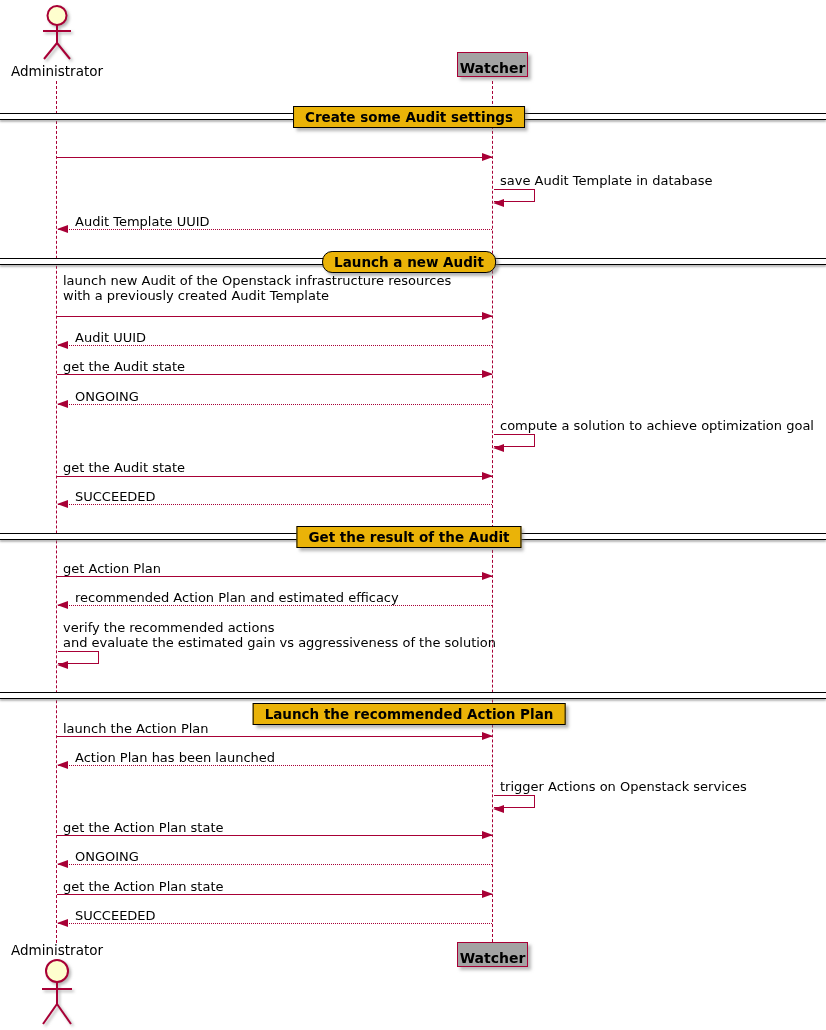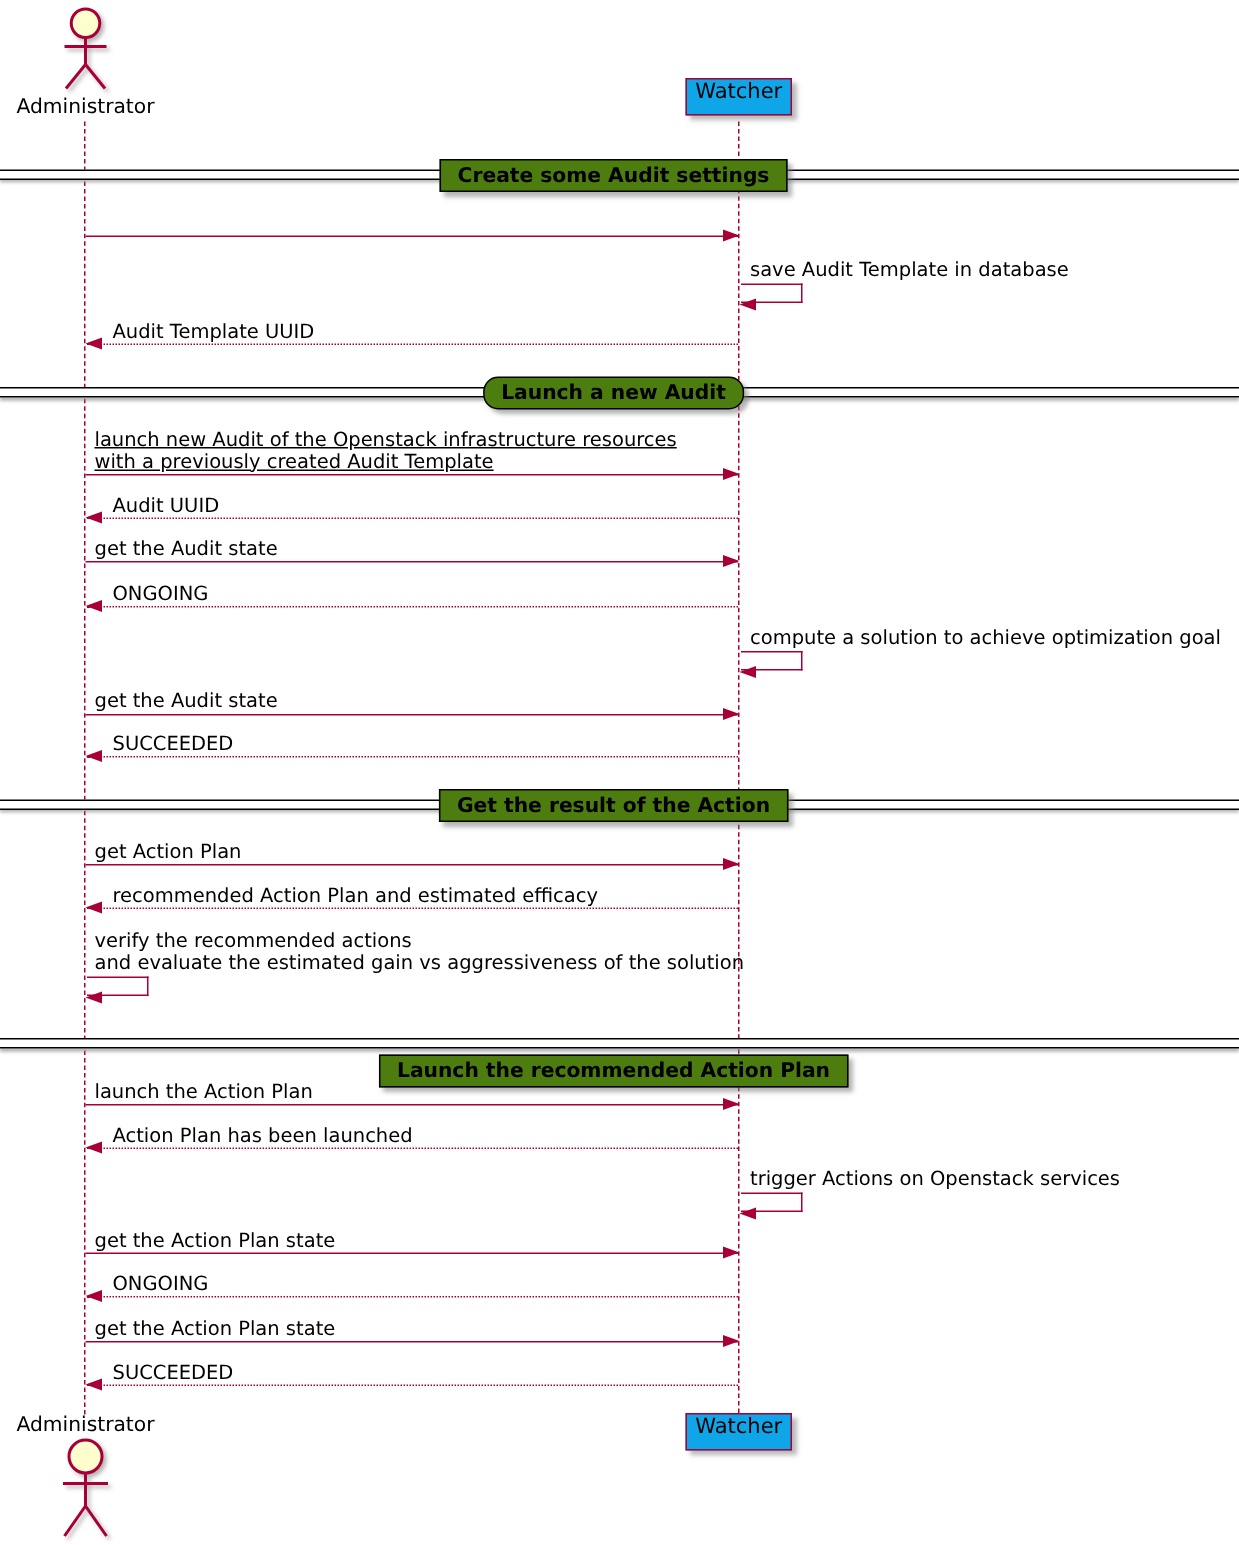--- a/index.html
+++ b/index.html
@@ -13,26 +13,26 @@
   .head{position:absolute;width:0;height:0;}
   .arrow.to-right .head{right:-1px;top:-5px;border-left:11px solid #A80036;border-top:4.5px solid transparent;border-bottom:4.5px solid transparent;}
   .arrow.to-left .head{left:-1px;top:-5px;border-right:11px solid #A80036;border-top:4.5px solid transparent;border-bottom:4.5px solid transparent;}
   .self-loop{position:absolute;width:40px;height:11px;z-index:2;
     border-top:1.5px solid #A80036;border-right:1.5px solid #A80036;border-bottom:1.5px solid #A80036;}
   .self-loop .head{left:-1px;bottom:-6px;border-right:11px solid #A80036;border-top:4.5px solid transparent;border-bottom:4.5px solid transparent;}
   .divider-line{position:absolute;left:0;width:826px;height:5px;z-index:3;
     border-top:1.7px solid #000;border-bottom:1.7px solid #000;background:#fff;
     box-shadow:0 2px 2px rgba(130,130,130,0.55);}
   .divider-box{position:absolute;left:409px;transform:translateX(-50%);z-index:4;
-    background:#4d7c0f;border:1.8px solid #000;padding:2px 11px;
+    background:#eab308;border:1.8px solid #000;padding:2px 11px;
     font-weight:bold;font-size:13.5px;white-space:nowrap;
     box-shadow:3px 3px 3px rgba(120,120,120,0.55);}
-  .participant{position:absolute;z-index:5;background:#0ea5e9;border:1.6px solid #A80036;
-    width:69px;height:23px;display:flex;align-items:flex-start;justify-content:center;
-    font-size:14px;box-shadow:3px 3px 3px rgba(130,130,130,0.55);}
+  .participant{position:absolute;z-index:5;background:#a3a3a3;border:1.6px solid #A80036;
+    width:69px;height:23px;display:flex;align-items:flex-end;justify-content:center;
+    font-size:14px;box-shadow:3px 3px 3px rgba(130,130,130,0.55);font-weight:bold;}
   .actor-label{position:absolute;left:0;width:114px;text-align:center;font-size:13.5px;z-index:5;}
   .actor-figure{position:absolute;left:35px;z-index:5;filter:drop-shadow(2px 2px 1.5px rgba(130,130,130,0.6));}
 </style>
 </head>
 <body>
 
 <div class="canvas">
 
   <div class="lifeline" style="left:56px;top:81px;height:862px;"></div>
   <div class="lifeline" style="left:492px;top:81px;height:861px;"></div>
@@ -67,21 +67,21 @@
   <div class="msg-label" style="left:75px;top:215px;">Audit Template UUID</div>
   <div class="arrow dotted to-left" style="left:58px;top:229px;width:434px;">
       <span class="head"></span>
     </div>
 
   <div class="divider-line" style="top:258px;"></div>
   <div class="divider-box" style="top:251px;border-radius:10px;">
     <span>Launch a new Audit</span>
   </div>
 
-  <div class="msg-label" style="left:63px;top:287px;text-decoration:underline;">launch new Audit of the Openstack infrastructure resources
+  <div class="msg-label" style="left:63px;top:274px;">launch new Audit of the Openstack infrastructure resources
 with a previously created Audit Template</div>
   <div class="arrow solid to-right" style="left:57px;top:316px;width:435px;">
       <span class="head"></span>
     </div>
 
   <div class="msg-label" style="left:75px;top:331px;">Audit UUID</div>
   <div class="arrow dotted to-left" style="left:58px;top:345px;width:434px;">
       <span class="head"></span>
     </div>
 
@@ -105,21 +105,21 @@
       <span class="head"></span>
     </div>
 
   <div class="msg-label" style="left:75px;top:490px;">SUCCEEDED</div>
   <div class="arrow dotted to-left" style="left:58px;top:504px;width:434px;">
       <span class="head"></span>
     </div>
 
   <div class="divider-line" style="top:533px;"></div>
   <div class="divider-box" style="top:526px;">
-    <span>Get the result of the Action</span>
+    <span>Get the result of the Audit</span>
   </div>
 
   <div class="msg-label" style="left:63px;top:562px;">get Action Plan</div>
   <div class="arrow solid to-right" style="left:57px;top:576px;width:435px;">
       <span class="head"></span>
     </div>
 
   <div class="msg-label" style="left:75px;top:591px;">recommended Action Plan and estimated efficacy</div>
   <div class="arrow dotted to-left" style="left:58px;top:605px;width:434px;">
       <span class="head"></span>

